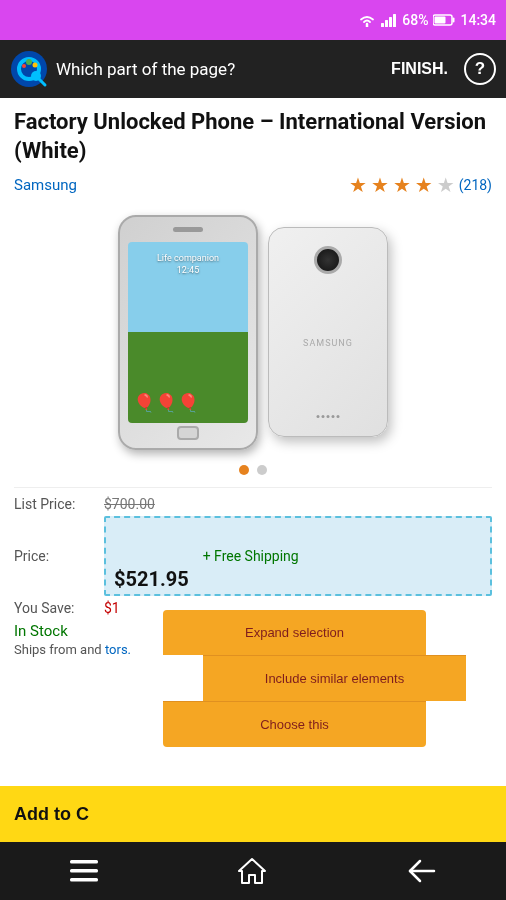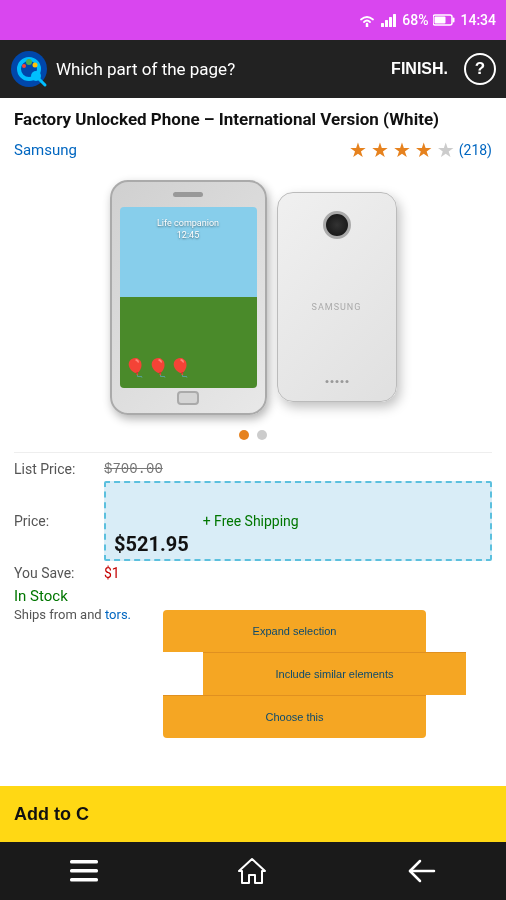--- a/index.html
+++ b/index.html
@@ -77,21 +77,21 @@
 
     
     .content {
       width: 100%;
       background: #fff;
       padding: 10px 14px;
       overflow: hidden;
     }
 
     .product-title {
-      font-size: 17px;
+      font-size: 22px;
       font-weight: bold;
       color: #111;
       line-height: 1.3;
       margin-bottom: 8px;
     }
 
     .product-meta {
       display: flex;
       align-items: center;
       justify-content: space-between;
@@ -123,21 +123,21 @@
     .product-images {
       display: flex;
       justify-content: center;
       align-items: center;
       gap: 10px;
       margin: 8px 0;
       height: 250px;
     }
 
     .phone-front {
-      width: 157px;
+      width: 140px;
       height: 235px;
       background: linear-gradient(135deg, #d0d0d0, #e8e8e8);
       border-radius: 18px;
       border: 2px solid #aaa;
       position: relative;
       overflow: hidden;
       box-shadow: 2px 4px 10px rgba(0,0,0,0.3);
     }
     .phone-front-screen {
       position: absolute;
@@ -260,21 +260,20 @@
       font-size: 14px;
       color: #555;
     }
     .price-label {
       width: 90px;
       color: #555;
     }
     .price-strikethrough {
       text-decoration: line-through;
       color: #777;
-      font-family: Liberation Mono, monospace;
     }
     .price-main {
       font-size: 20px;
       font-weight: bold;
       color: #111;
       padding: 3px 8px;
       margin-top: 46px;
     }
     .price-highlight {
       background: #d9edf7;
@@ -316,25 +315,25 @@
       top: 610px;
       width: 263px;
       background: transparent;
       z-index: 100;
     }
     .context-menu-btn {
       display: block;
       width: 100%;
       padding: 15px 26px;
       text-align: center;
-      font-size: 11px;
+      font-size: 13px;
       font-weight: 500;
       border: none;
       cursor: pointer;
-      color: #0c4a6e;
+      color: #7f1d1d;
     }
     .context-menu-btn.expand {
       background: #f5a623;
       border-radius: 4px 4px 0 0;
     }
     .context-menu-btn.similar {
       background: #f5a623;
       border-top: 1px solid #e09020;
       margin-left: 40px;
     }

